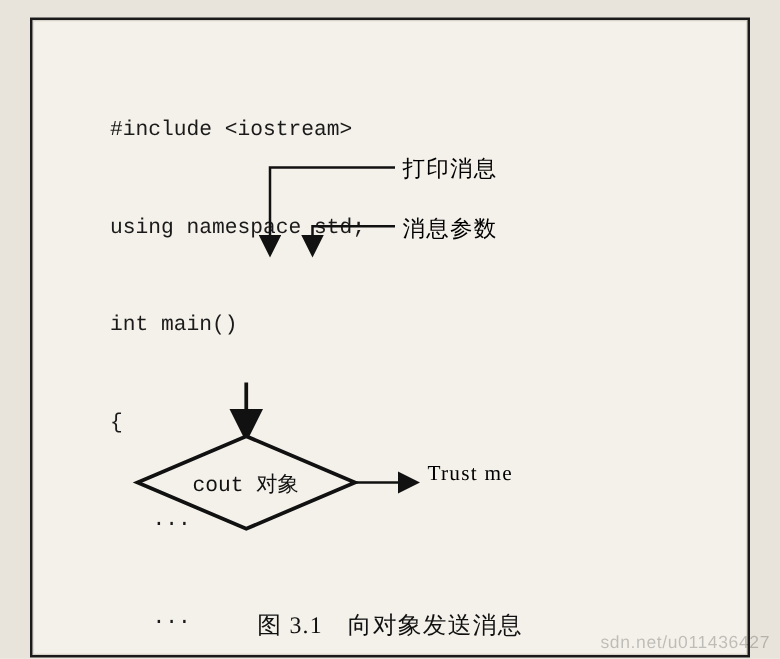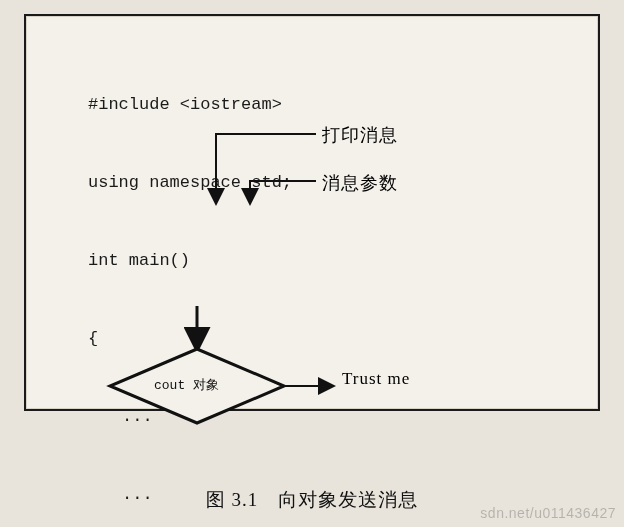--- a/index.html
+++ b/index.html
@@ -9,21 +9,21 @@
     background: #e8e4dc;
     font-family: "SimSun", serif;
     position: relative;
     overflow: hidden;
   }
   .frame {
     position: absolute;
     left: 24px;
     top: 14px;
     width: 576px;
-    height: 397px;
+    height: 512px;
     background: #f4f1ea;
     border: 2px solid #1a1a1a;
     box-shadow: inset 0 0 0 1px #d6d2c8;
   }
   .code {
     position: absolute;
     left: 62px;
     top: 24px;
     font-family: "Courier New", monospace;
     font-size: 17px;
@@ -67,21 +67,21 @@
   svg.overlay {
     position: absolute;
     left: 0; top: 0;
     width: 576px; height: 446px;
     pointer-events: none;
   }
   .diamond-text {
     position: absolute;
     left: 128px;
     top: 360px;
-    font-size: 13px;
+    font-size: 17px;
     color: #111;
     font-family: "Courier New", monospace;
   }
   .diamond-text .cn { font-family: "SimSun", serif; }
 </style>
 </head>
 <body>
 
 <div class="frame">
 

